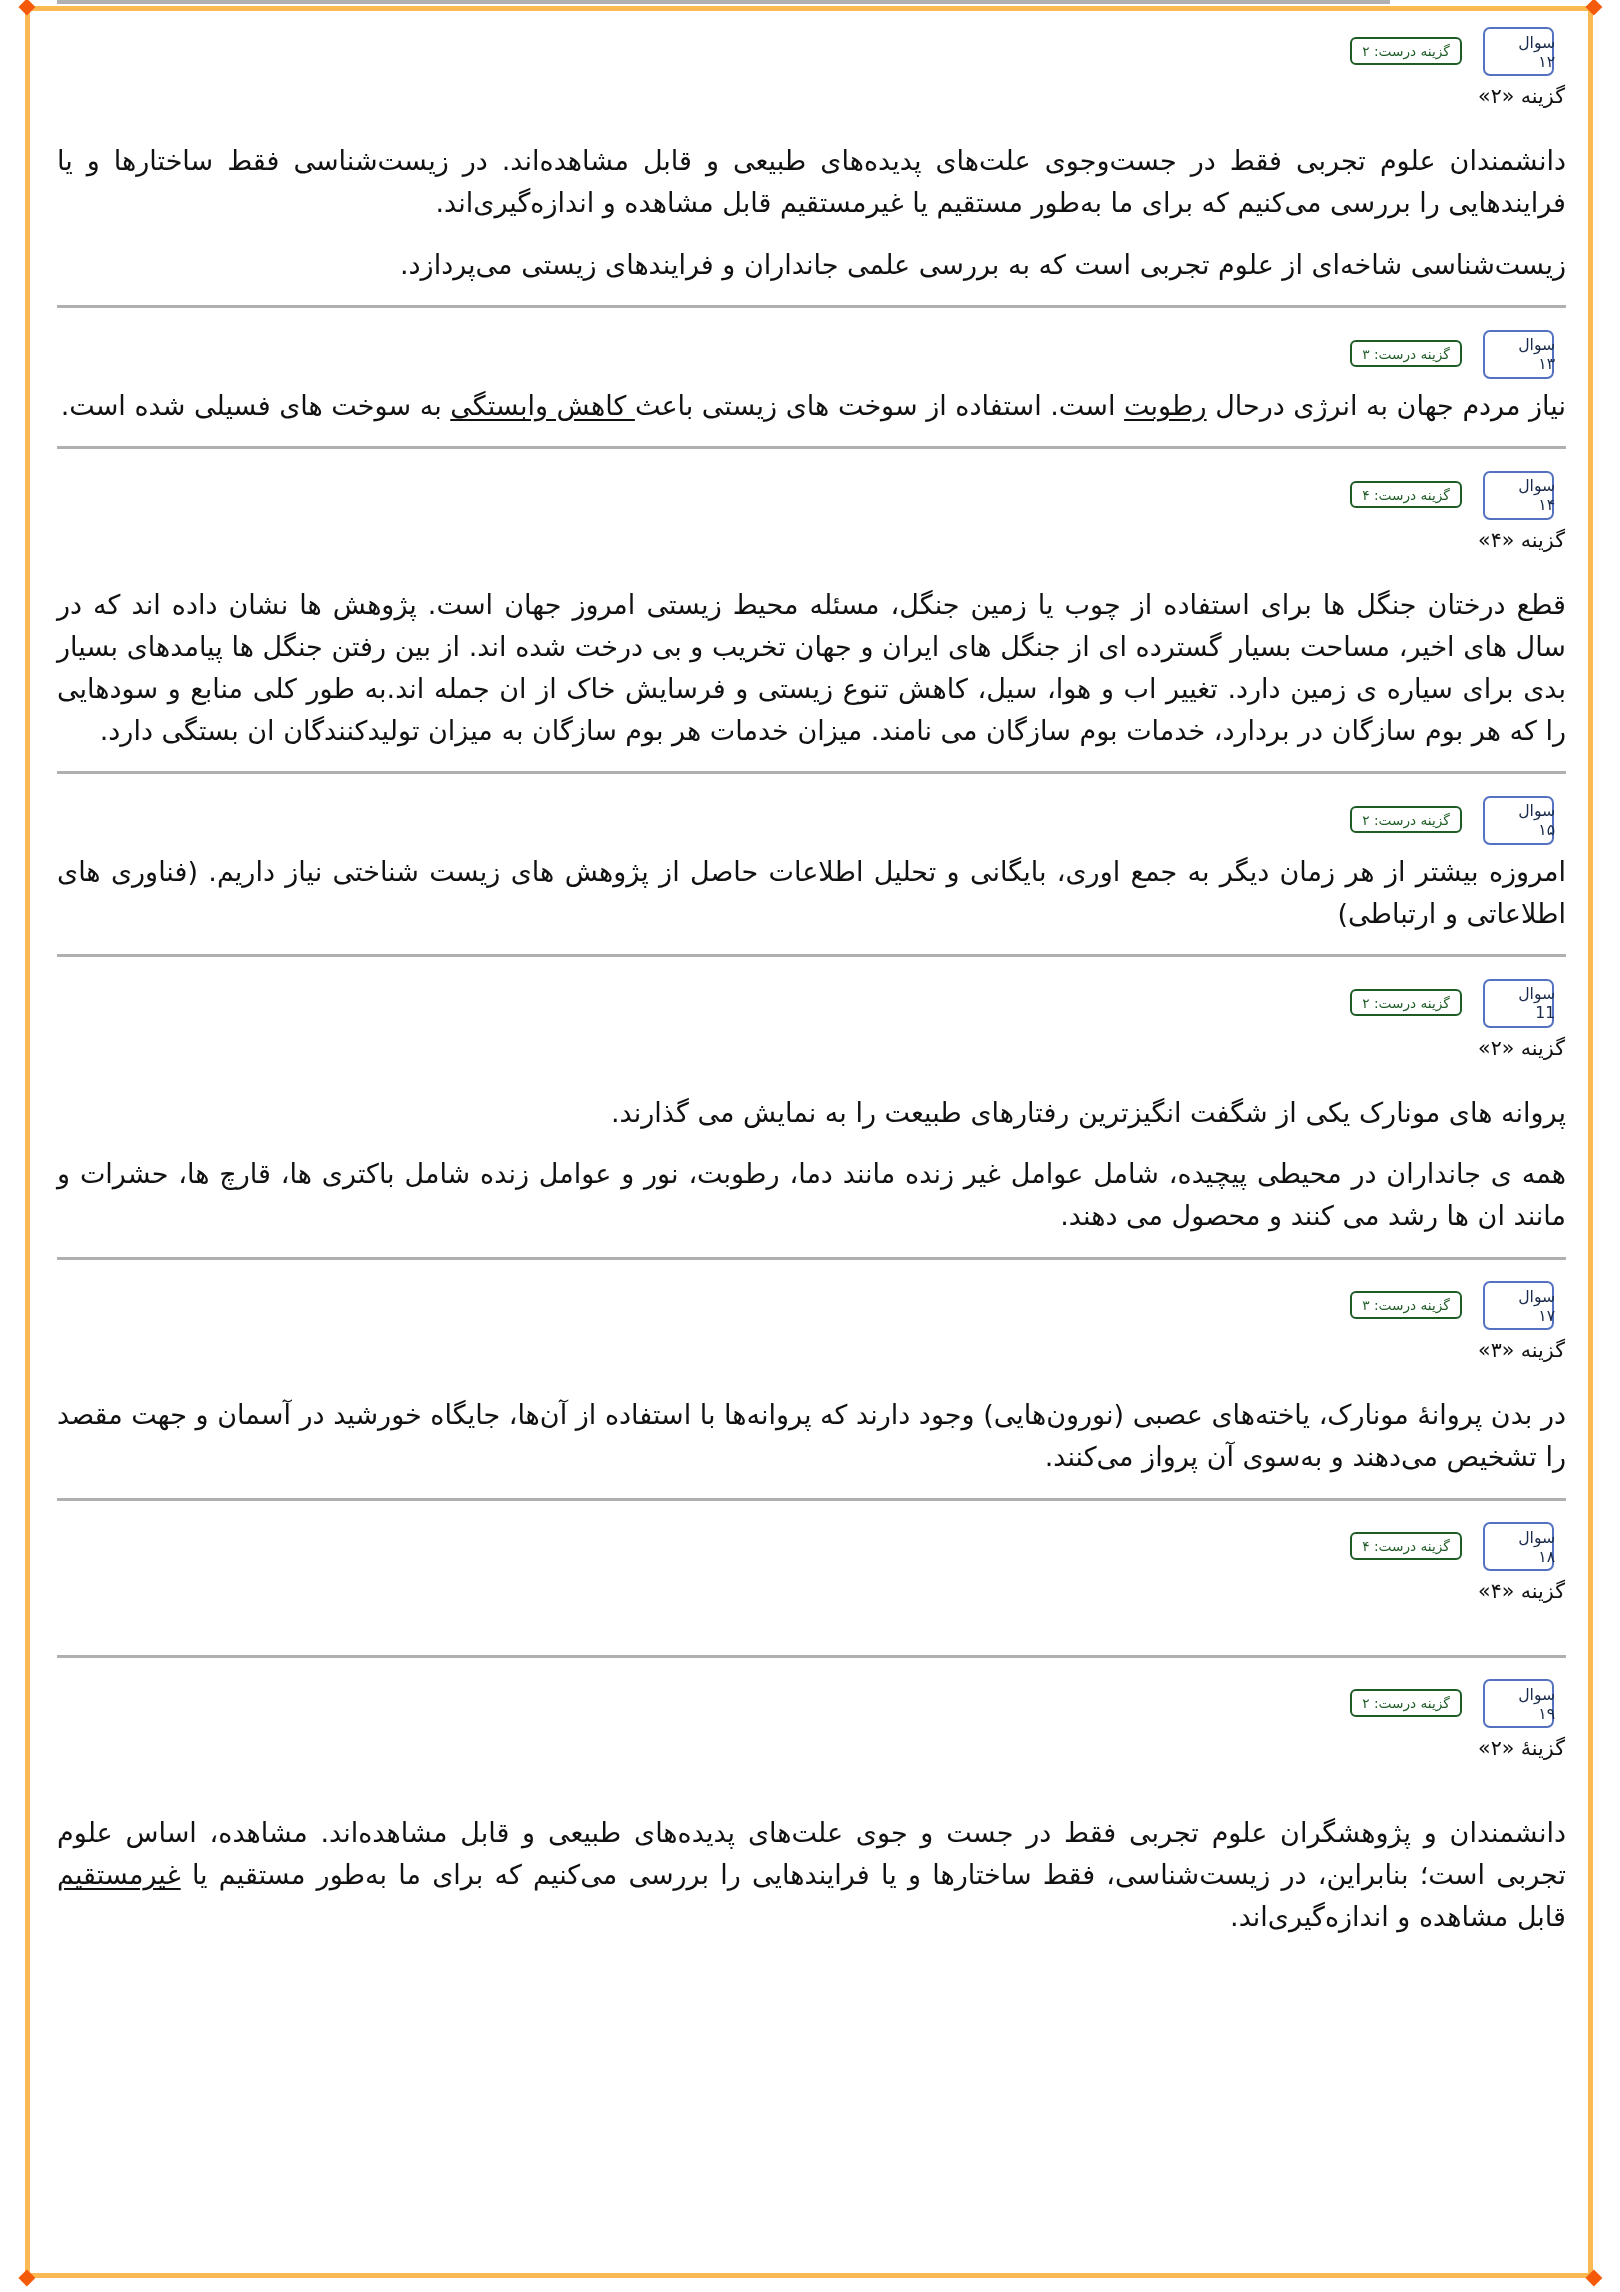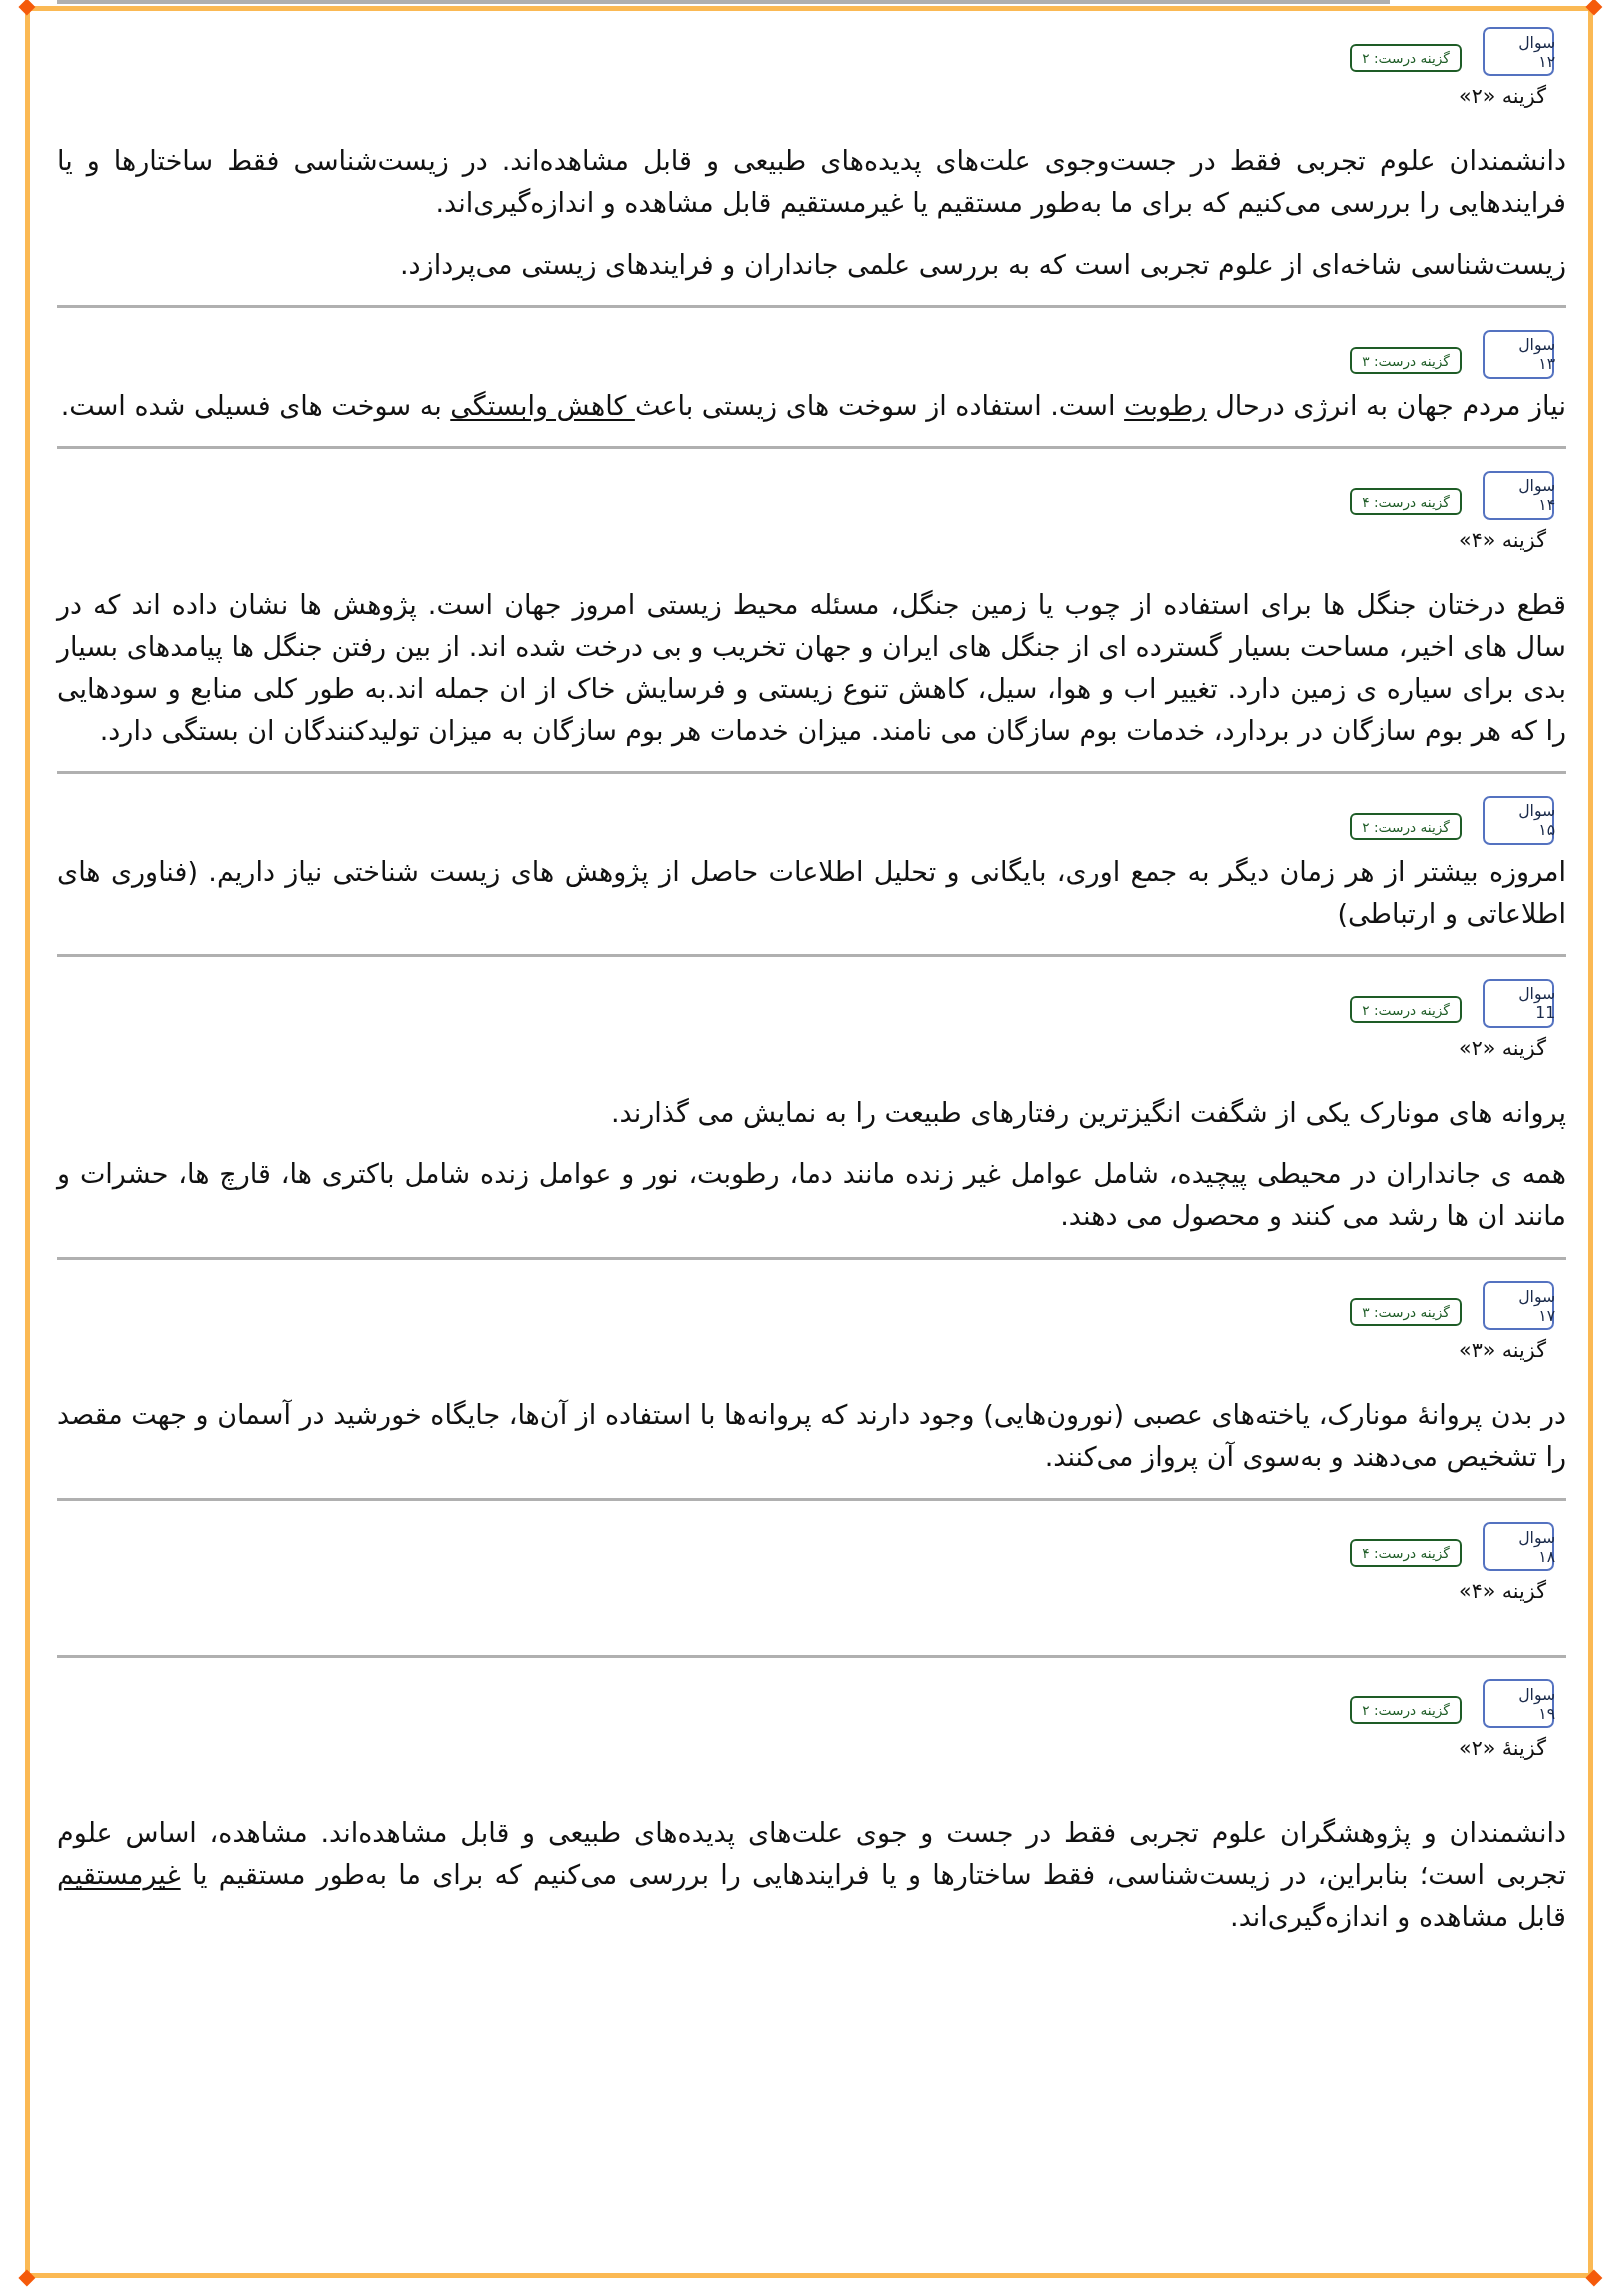--- a/index.html
+++ b/index.html
@@ -69,31 +69,31 @@
       font-size: 15.7px;
       color: #1a2a4a;
       margin-right: 11.8px;
       padding-left: 36px;
     }
     .q-ans {
       border: 2.9px solid #1e5c26;
       border-radius: 5.9px;
       padding: 0 9.8px;
       height: 27.4px;
-      margin-top: 17px;
+      margin-top: 10px;
       box-sizing: border-box;
       display: flex;
       align-items: center;
       font-size: 13.7px;
       color: #1e5c26;
     }
     .q-option {
       font-size: 20.6px;
       margin-top: 5.9px;
-      margin-right: 20px;
+      margin-right: 1px;
       line-height: 29px;
     }
     .para {
       font-size: 27px;
       line-height: 42px;
       margin: 0;
       text-align: justify;
       text-align-last: right;
     }
     .gap-lg { height: 29px; }

